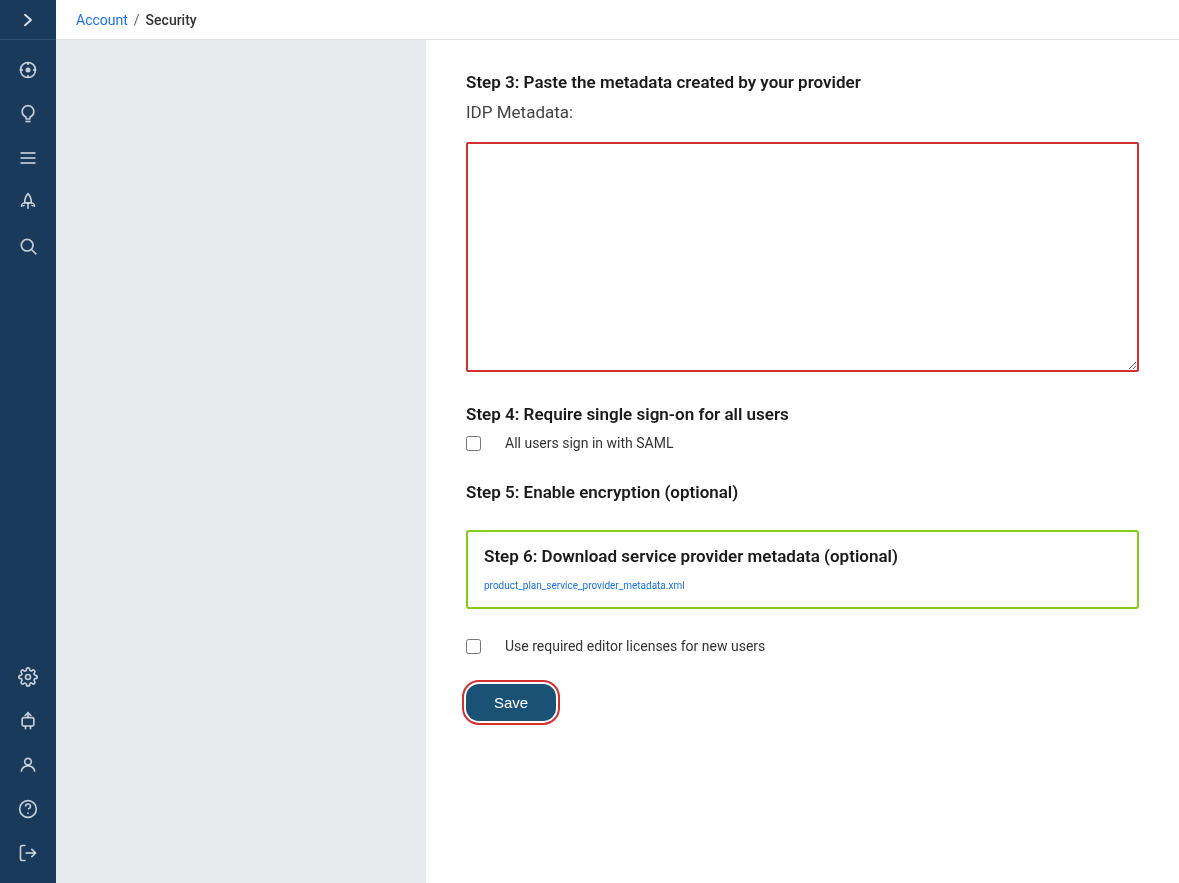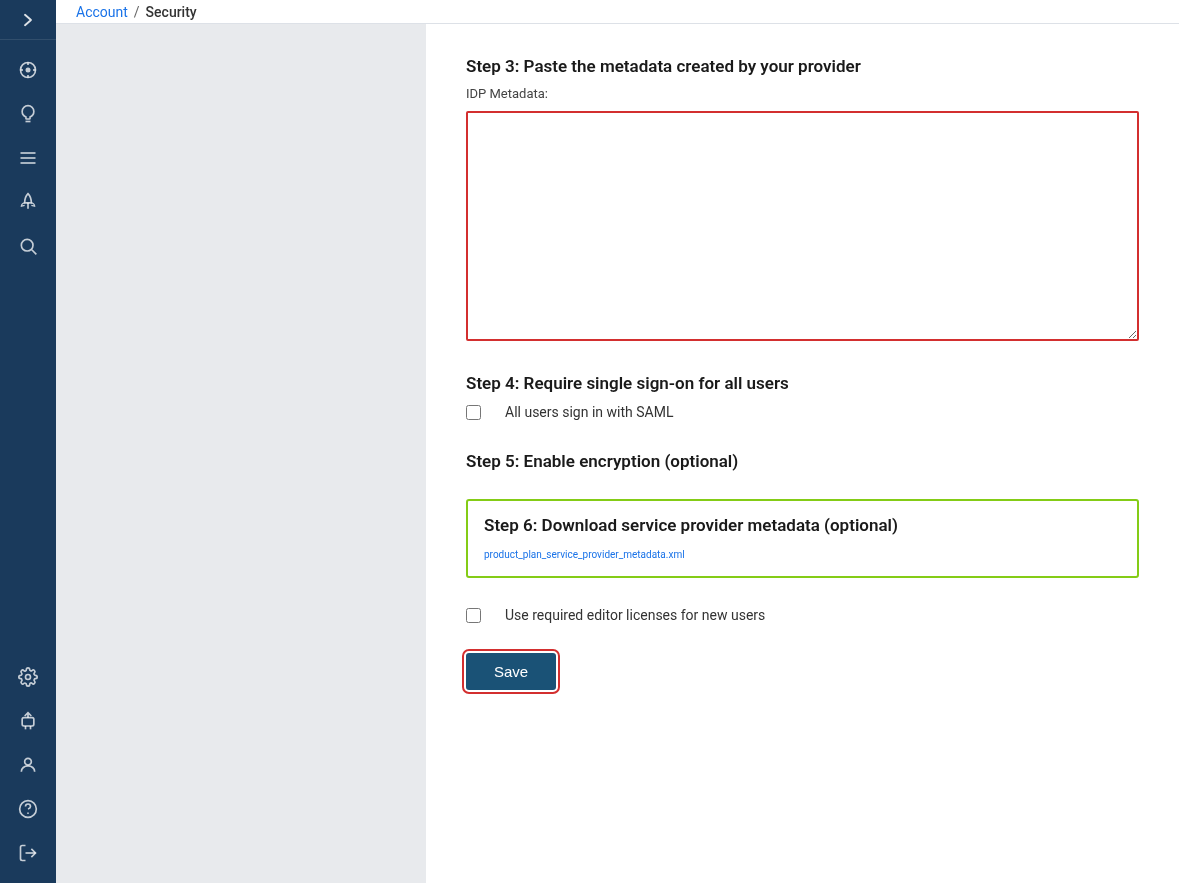--- a/index.html
+++ b/index.html
@@ -47,21 +47,21 @@
     
     .main-wrapper {
       flex: 1;
       display: flex;
       flex-direction: column;
       overflow: hidden;
     }
 
     
     .header {
-      height: 24px;
+      height: 40px;
       background: #fff;
       border-bottom: 1px solid #dde1e7;
       display: flex;
       align-items: center;
       padding: 0 20px;
       font-size: 14px;
     }
     .breadcrumb-account {
       color: #1a73e8;
       cursor: pointer;
@@ -101,23 +101,23 @@
     .step-section {
       margin-bottom: 28px;
     }
     .step-title {
       font-size: 17px;
       font-weight: 600;
       color: #1a1a1a;
       margin-bottom: 10px;
     }
     .step-label {
-      font-size: 13px;
+      font-size: 17px;
       color: #444;
-      margin-bottom: 10px;
+      margin-bottom: 20px;
     }
 
     
     .idp-textarea {
       width: 100%;
       height: 230px;
       border: 2px solid #d32f2f;
       border-radius: 2px;
       resize: vertical;
       font-size: 13px;
@@ -161,21 +161,21 @@
       text-decoration: none;
       font-size: 10px;
       cursor: pointer;
     }
 
     
     .save-btn {
       background: #1a5276;
       color: #fff;
       border: none;
-      border-radius: 3px;
+      border-radius: 13px;
       padding: 10px 28px;
       font-size: 15px;
       font-weight: 500;
       cursor: pointer;
       outline: 2px solid #d32f2f;
       outline-offset: 2px;
     }
 
     
     svg { fill: currentColor; }

